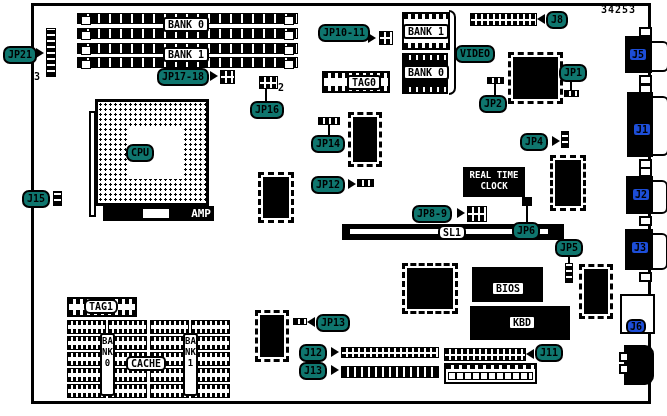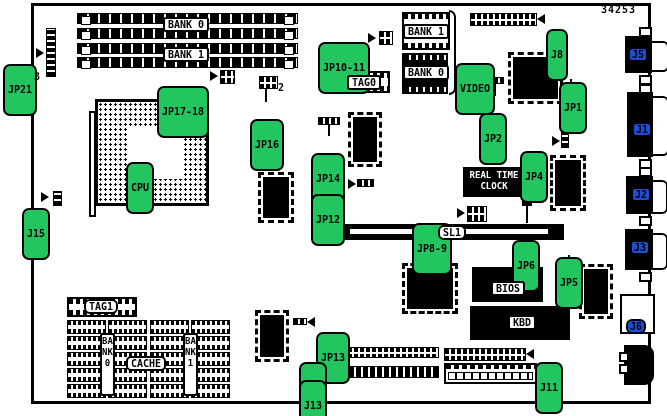--- a/index.html
+++ b/index.html
@@ -1,21 +1,21 @@
 <!DOCTYPE html>
 <html><head>
 <meta charset="utf-8">
 <style>
   html,body{margin:0;padding:0;background:#fff;}
   #canvas{position:relative;width:667px;height:416px;background:#fff;overflow:hidden;
           font-family:"DejaVu Sans Mono",monospace;color:#000;}
   .a{position:absolute;box-sizing:border-box;}
-  .callout{position:absolute;box-sizing:border-box;background:#22c55e;border:2px solid #000;
+  .callout{position:absolute;box-sizing:border-box;background:#0f766e;border:2px solid #000;
            border-radius:7px;font:bold 10px "DejaVu Sans Mono",monospace;line-height:12px;
-           padding:18px 3px;white-space:nowrap;z-index:6;text-align:center;margin-top:18px;}
+           padding:1px 3px;white-space:nowrap;z-index:6;text-align:center;}
   .boxlabel{position:absolute;box-sizing:border-box;background:#fff;border:2px solid #000;
            border-radius:3px;font:bold 10px "DejaVu Sans Mono",monospace;line-height:11px;
            padding:0 3px;white-space:nowrap;z-index:6;text-align:center;}
   .vlabel{position:absolute;box-sizing:border-box;background:#fff;border:2px solid #000;
           border-radius:3px;font:bold 9px "DejaVu Sans Mono",monospace;line-height:11px;
           width:15px;text-align:center;word-break:break-all;z-index:7;padding-top:1px;}
   .tinytext{position:absolute;font:bold 10px "DejaVu Sans Mono",monospace;z-index:6;}
   .qfp{position:absolute;box-sizing:border-box;border:3px dashed #000;background:#000;
        background-clip:content-box;padding:2px;z-index:2;}
   .dip{position:absolute;box-sizing:border-box;background-color:#fff;border:2px solid #000;z-index:2;
@@ -90,20 +90,24 @@
 
   <div class="callout" style="left:22px;top:190px;">J15</div>
   <div class="tr" style="left:41px;top:192px;"></div>
   <div class="jmpv" style="left:53px;top:191px;width:9px;height:15px;"></div>
 
   <div class="a" style="left:89px;top:111px;width:7px;height:106px;background:#fff;border:2px solid #000;z-index:2;"></div>
   <div class="a" style="left:95px;top:99px;width:114px;height:107px;border:3px solid #000;z-index:2;background-color:#fff;
               background-image:radial-gradient(circle,#000 1.1px,transparent 1.4px);background-size:5px 5px;"></div>
   <div class="a" style="left:127px;top:127px;width:55px;height:52px;background:#fff;z-index:3;"></div>
   <div class="callout" style="left:126px;top:144px;">CPU</div>
+  <div class="a" style="left:103px;top:206px;width:111px;height:15px;background:#000;z-index:3;">
+    <span class="a" style="left:40px;top:3px;width:26px;height:9px;background:#fff;"></span>
+    <span class="a" style="right:3px;top:1px;color:#fff;font:bold 11px 'DejaVu Sans Mono',monospace;">AMP</span>
+  </div>
 
   <div class="callout" style="left:157px;top:68px;">JP17-18</div>
   <div class="tr" style="left:210px;top:71px;"></div>
   <div class="jmp2" style="left:220px;top:70px;width:15px;height:14px;"></div>
 
   <div class="jmp2" style="left:259px;top:76px;width:19px;height:13px;"></div>
   <div class="tinytext" style="left:278px;top:82px;">2</div>
   <div class="lead" style="left:265px;top:89px;width:2px;height:13px;"></div>
   <div class="callout" style="left:250px;top:101px;">JP16</div>
 

